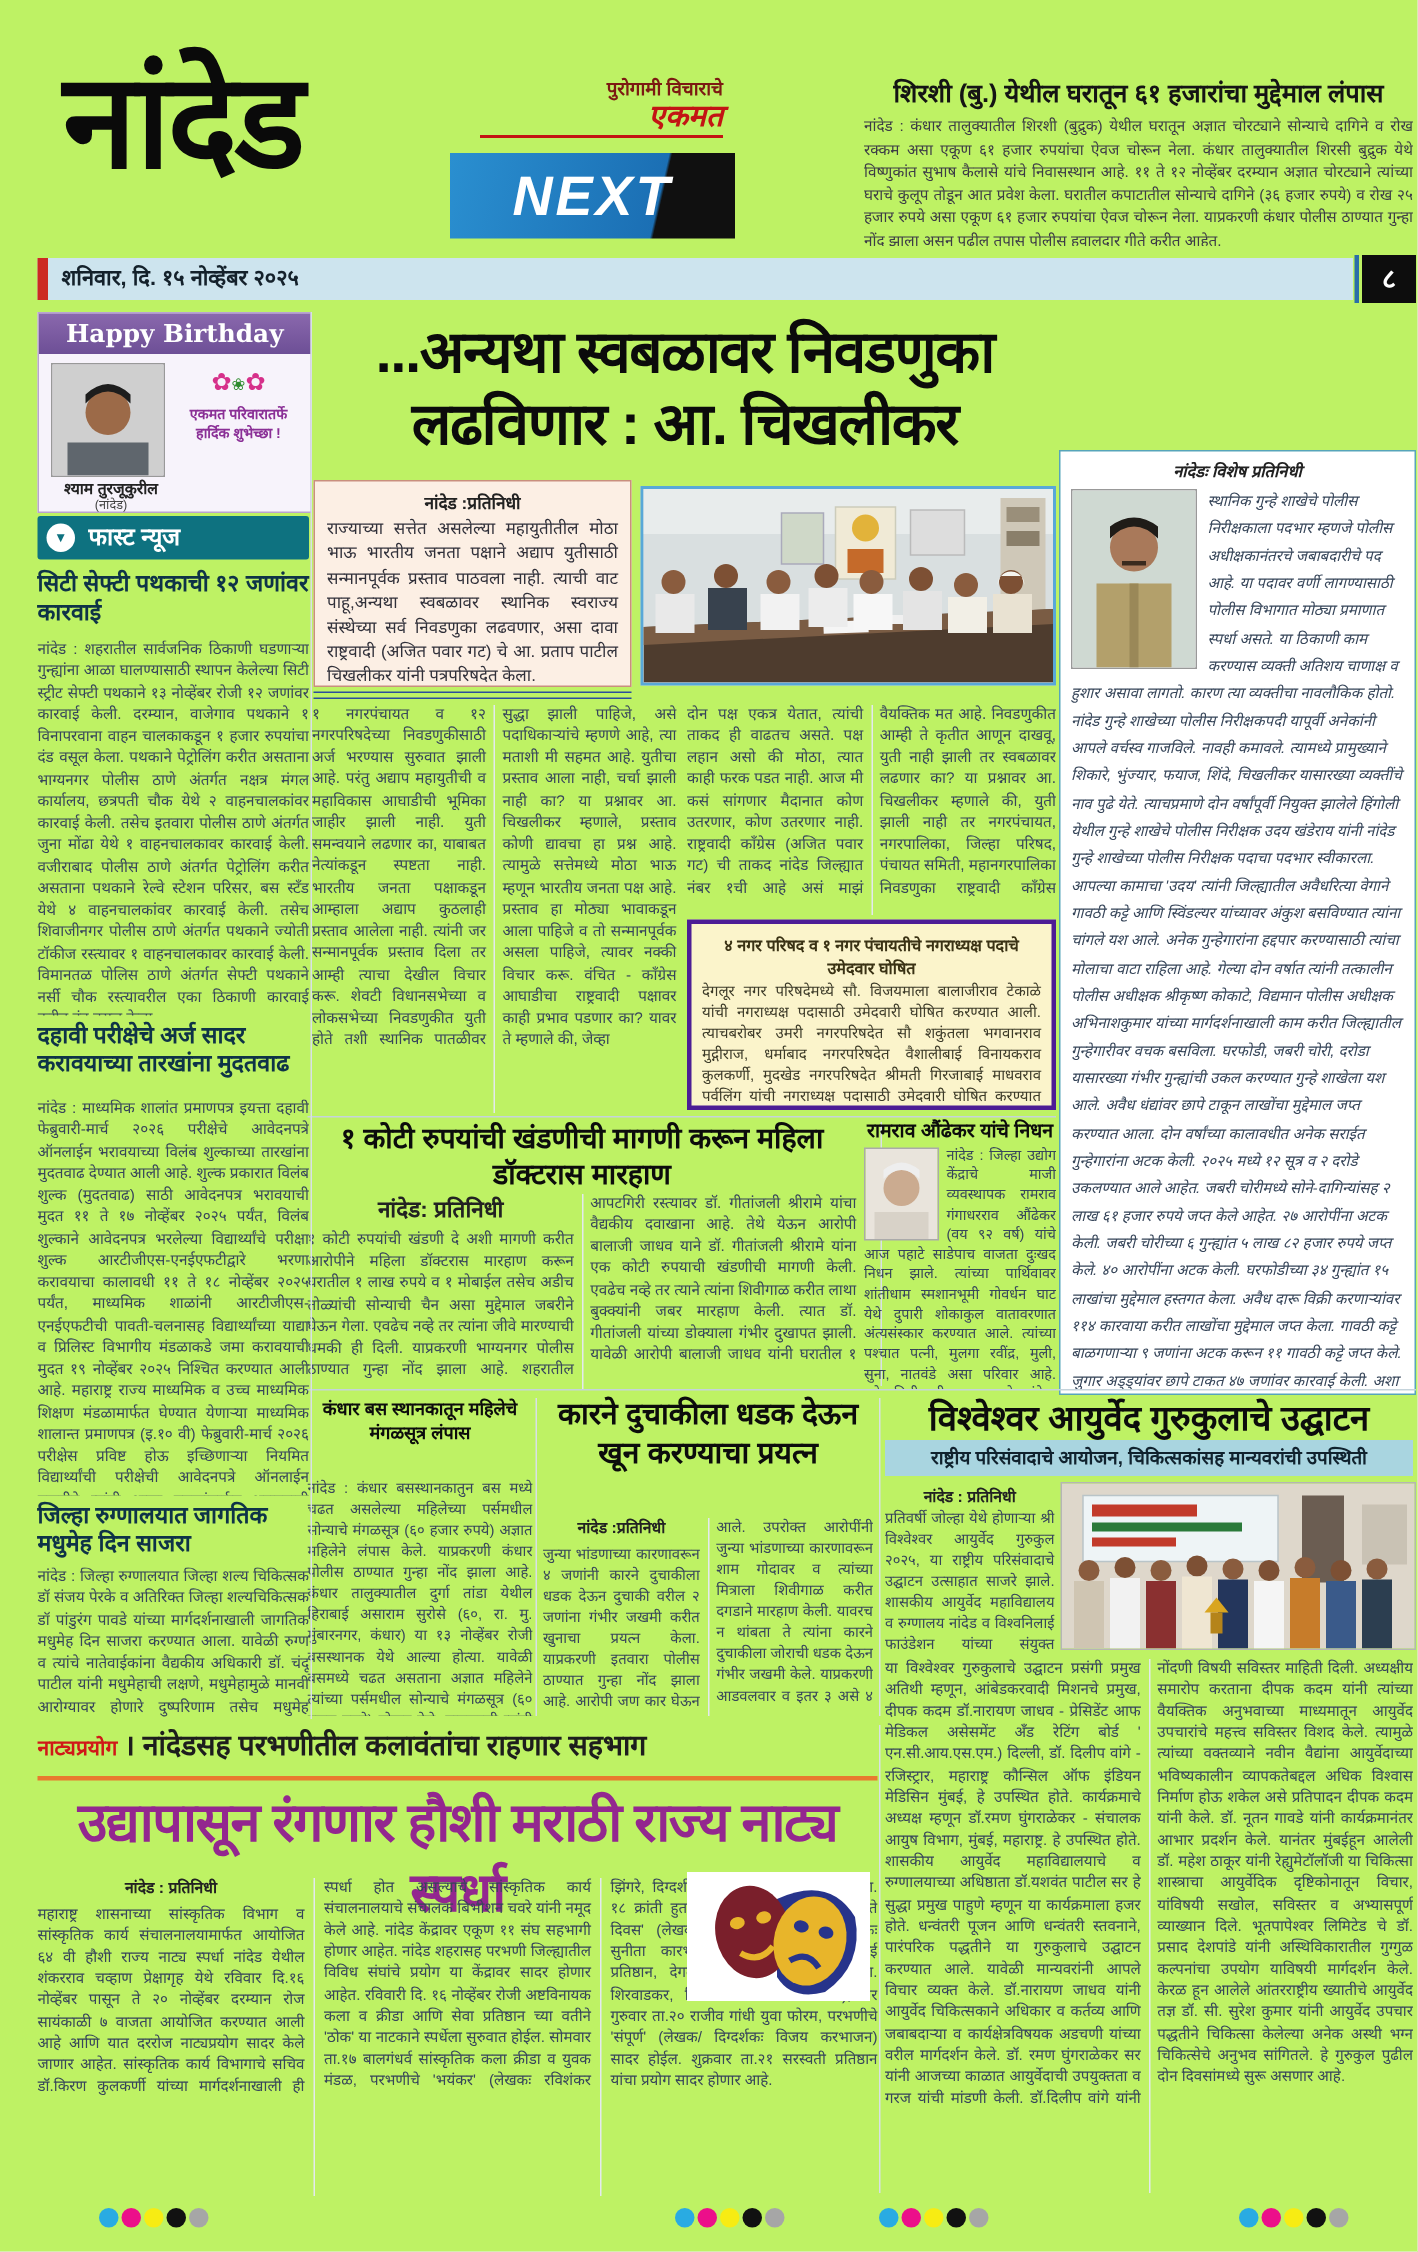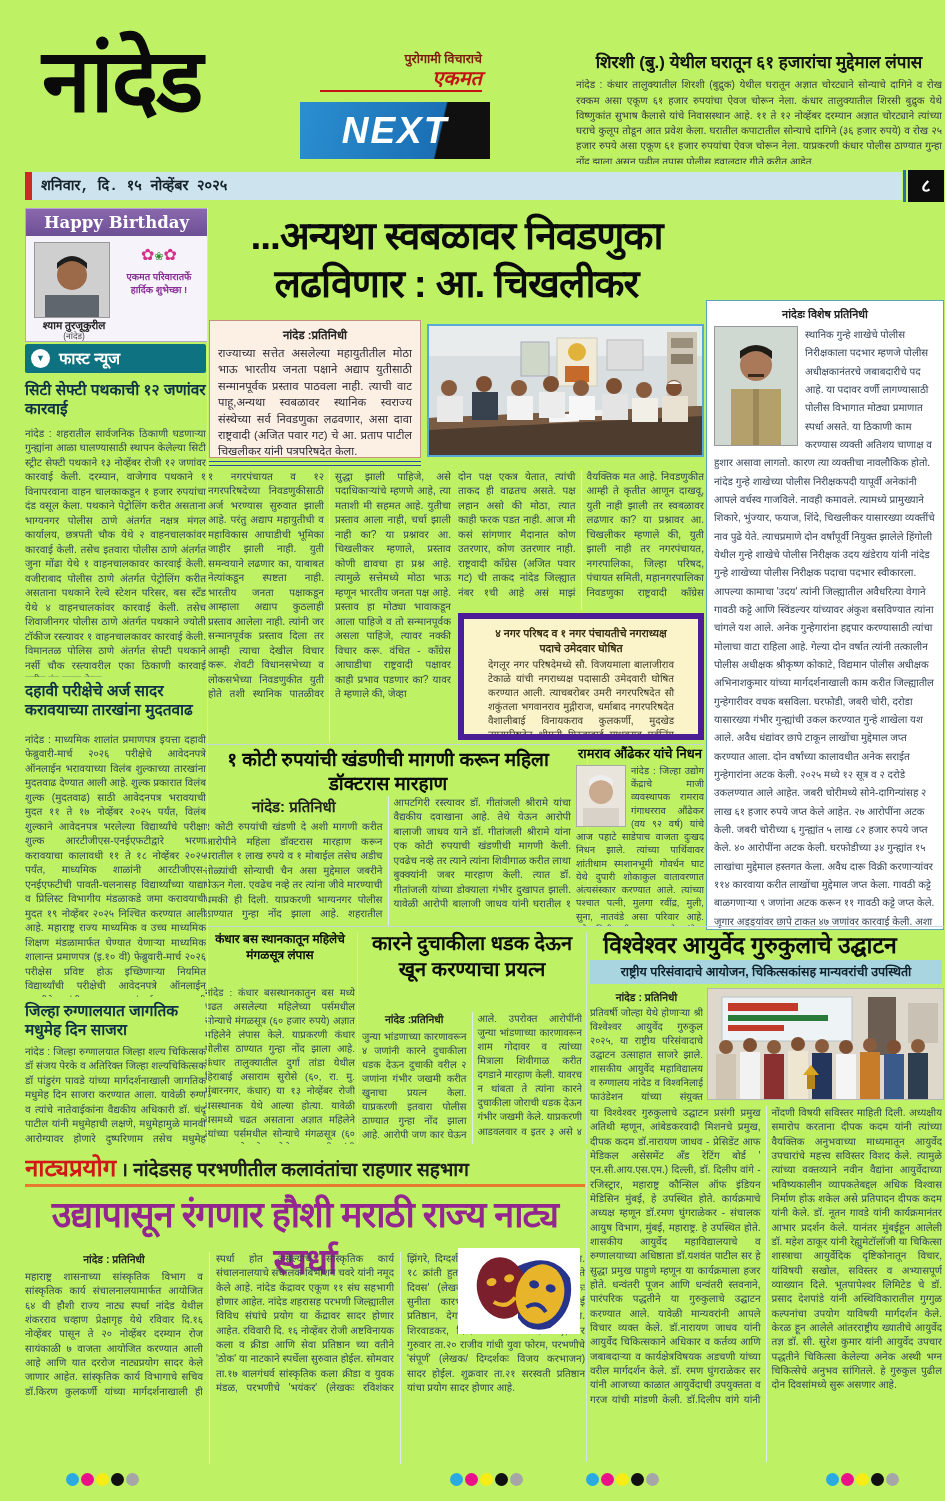--- a/index.html
+++ b/index.html
@@ -39,37 +39,37 @@
                  color:#0e7280;font-size:9px;text-align:center;line-height:19px;}
   .fastbar .lbl{position:absolute;left:34px;top:0;font-size:16px;font-weight:800;color:#fff;line-height:29px;}
   .fn-h{font-size:15.5px;line-height:1.25;font-weight:800;color:#0e3347;}
   
   .main-h{font-size:39px;line-height:1.22;font-weight:800;color:#0b0b0b;text-align:center;letter-spacing:-1px;}
   .leadbox{background:#fcefe4;border:1px solid #c98f7e;padding:6px 8px;}
   .byline{font-size:11.5px;font-weight:bold;color:#222;text-align:center;margin-bottom:3px;}
   .lead-t{font-size:11.3px;line-height:1.45;color:#30303a;text-align:justify;}
   .dblline{border-top:1px solid #2b4d9d;border-bottom:1px solid #2b4d9d;height:3px;}
   .photo-frame{border:2px solid #58a8d8;background:#dfe5e6;}
-  .ybox{background:#fbf4cb;border:6px solid #4c1d95;padding:6px 24px;}
+  .ybox{background:#fbf4cb;border:3px solid #4c1d95;padding:6px 7px;}
   .ybox-t{font-size:10.8px;font-weight:bold;color:#3a3214;text-align:center;margin-bottom:3px;}
   .ybox-b{font-size:10px;line-height:1.4;color:#3c3a28;text-align:justify;}
   
   .sec-h-xl{font-size:19px;font-weight:800;color:#0c0c0c;text-align:center;line-height:1.25;}
   .sec-h-lg{font-size:20px;font-weight:800;color:#0c0c0c;text-align:center;line-height:1.3;}
   .sec-h-md{font-size:12px;font-weight:800;color:#0c0c0c;text-align:center;line-height:1.3;}
   .sec-h-sm{font-size:13px;font-weight:800;color:#0c0c0c;text-align:center;line-height:1.3;}
   .subbar{background:#a9d5e0;font-size:12.5px;font-weight:bold;color:#10222e;text-align:center;line-height:24px;height:24px;}
   
   .gug-h{font-size:22px;line-height:1.4;font-weight:800;text-align:center;color:#101010;}
   .gug-red{color:#cc1616;}
-  .gug-box{border:1px solid #57a5ba;padding:5px 7px;background:#fff;}
+  .gug-box{border:1px solid #57a5ba;padding:5px 7px;background:#fff;font-style:italic;}
   .gug-photo{float:left;width:82px;height:118px;margin:2px 7px 3px 0;border:1px solid #999;}
   .obit-photo{float:left;width:48px;height:60px;margin:1px 5px 2px 0;border:1px solid #aaa;}
   
-  .kick-lbl{color:#d01818;font-size:24px;font-weight:800;}
+  .kick-lbl{color:#d01818;font-size:14px;font-weight:800;}
   .kick-txt{color:#1d1d1d;font-size:19px;font-weight:600;}
   .orange-rule{background:#e87a2e;height:3px;}
   .natya-h{font-size:36px;font-weight:800;color:#93278f;text-align:center;line-height:1.3;letter-spacing:-1px;}
   .vline{background:#d8e0e6;width:1px;}
   .hline{background:#c5d3db;height:1px;}
   
   .dots span{display:inline-block;width:13px;height:13px;border-radius:50%;margin-right:2px;vertical-align:middle;}
   .d-c{background:#29abe2}.d-m{background:#ec0f8a}.d-y{background:#f7ec13}.d-k{background:#111}.d-g{background:#a6a6a6}
 </style>
 </head>
@@ -82,21 +82,21 @@
   <div class="ab" style="left:320px;top:50px;width:162px;">
     <div class="brand-tag">पुरोगामी विचाराचे</div>
     <div class="brand-name">एकमत</div>
   </div>
 
   <div class="ab clip" style="left:576px;top:52px;width:366px;height:112px;">
     <div class="brief-h">शिरशी (बु.) येथील घरातून ६१ हजारांचा मुद्देमाल लंपास</div>
     <div class="brief-b j">नांदेड : कंधार तालुक्यातील शिरशी (बुद्रुक) येथील घरातून अज्ञात चोरट्याने सोन्याचे दागिने व रोख रक्कम असा एकूण ६१ हजार रुपयांचा ऐवज चोरून नेला. कंधार तालुक्यातील शिरसी बुद्रुक येथे विष्णुकांत सुभाष कैलासे यांचे निवासस्थान आहे. ११ ते १२ नोव्हेंबर दरम्यान अज्ञात चोरट्याने त्यांच्या घराचे कुलूप तोडून आत प्रवेश केला. घरातील कपाटातील सोन्याचे दागिने (३६ हजार रुपये) व रोख २५ हजार रुपये असा एकूण ६१ हजार रुपयांचा ऐवज चोरून नेला. याप्रकरणी कंधार पोलीस ठाण्यात गुन्हा नोंद झाला असून पुढील तपास पोलीस हवालदार गीते करीत आहेत.</div>
   </div>
 
-  <div class="ab datebar" style="left:25px;top:172px;width:877px;padding-left:16px;box-sizing:border-box;font-family:Liberation Mono, monospace;">
+  <div class="ab datebar" style="left:25px;top:172px;width:877px;padding-left:16px;box-sizing:border-box;">
     <span class="date-accent"></span>
     <span>शनिवार, दि. १५ नोव्हेंबर २०२५</span>
   </div>
   <div class="ab" style="left:903px;top:170px;width:3px;height:32px;background:#2b6ea8;"></div>
   <div class="ab pagebox" style="left:908px;top:170px;width:36px;height:32px;">८</div>
 
   <div class="ab bday" style="left:25px;top:208px;width:181px;height:132px;">
     <div class="bday-h">Happy Birthday</div>
     <div class="ab" style="left:8px;top:33px;width:74px;height:74px;border:1px solid #999;">
       <svg width="74" height="74" viewBox="0 0 74 74">
@@ -226,21 +226,21 @@
   <div class="ab bodytxt clip" style="left:205px;top:986px;width:150px;height:158px;font-size:9.9px;">नांदेड : कंधार बसस्थानकातुन बस मध्ये चढत असलेल्या महिलेच्या पर्समधील सोन्याचे मंगळसूत्र (६० हजार रुपये) अज्ञात महिलेने लंपास केले. याप्रकरणी कंधार पोलीस ठाण्यात गुन्हा नोंद झाला आहे. कंधार तालुक्यातील दुर्गा तांडा येथील हिराबाई असाराम सुरोसे (६०, रा. मु. मुंबारनगर, कंधार) या १३ नोव्हेंबर रोजी बसस्थानक येथे आल्या होत्या. यावेळी बसमध्ये चढत असताना अज्ञात महिलेने त्यांच्या पर्समधील सोन्याचे मंगळसूत्र (६० हजार रुपये) चोरून नेले. याप्रकरणी त्यांनी दिलेल्या तक्रारीवरून गुन्हा नोंद झाला असून पुढील तपास पोलीस हवालदार डिकळे करीत आहेत.</div>
 
   <div class="ab sec-h-lg" style="left:362px;top:930px;width:220px;">कारने दुचाकीला धडक देऊन खून करण्याचा प्रयत्न</div>
   <div class="ab clip" style="left:362px;top:1012px;width:220px;height:132px;">
     <div class="bodytxt cols2" style="height:132px;font-size:9.9px;">
       <div class="byline" style="font-size:10.5px;">नांदेड :प्रतिनिधी</div>
       <div>जुन्या भांडणाच्या कारणावरून ४ जणांनी कारने दुचाकीला धडक देऊन दुचाकी वरील २ जणांना गंभीर जखमी करीत खुनाचा प्रयत्न केला. याप्रकरणी इतवारा पोलीस ठाण्यात गुन्हा नोंद झाला आहे. आरोपी जण कार घेऊन आले. उपरोक्त आरोपींनी जुन्या भांडणाच्या कारणावरून शाम गोदावर व त्यांच्या मित्राला शिवीगाळ करीत दगडाने मारहाण केली. यावरच न थांबता ते त्यांना कारने दुचाकीला जोराची धडक देऊन गंभीर जखमी केले. याप्रकरणी आडवलवार व इतर ३ असे ४ जणांवर गुन्हा नोंद करण्यात आला असून पुढील तपास उपनिरीक्षक मोरे करीत आहेत.</div>
     </div>
   </div>
 
-  <div class="ab" style="left:574px;top:928px;width:352px;font-size:23px;font-weight:800;color:#0c0c0c;text-align:center;">विश्वेश्वर आयुर्वेद गुरुकुलाचे उद्घाटन</div>
+  <div class="ab" style="left:590px;top:928px;width:352px;font-size:23px;font-weight:800;color:#0c0c0c;text-align:center;">विश्वेश्वर आयुर्वेद गुरुकुलाचे उद्घाटन</div>
   <div class="ab subbar" style="left:590px;top:960px;width:352px;">राष्ट्रीय परिसंवादाचे आयोजन, चिकित्सकांसह मान्यवरांची उपस्थिती</div>
   <div class="ab clip" style="left:590px;top:990px;width:113px;height:112px;">
     <div class="byline" style="font-size:10.5px;margin-bottom:2px;">नांदेड : प्रतिनिधी</div>
     <div class="bodytxt" style="font-size:9.9px;">प्रतिवर्षी जोल्हा येथे होणाऱ्या श्री विश्वेश्वर आयुर्वेद गुरुकुल २०२५, या राष्ट्रीय परिसंवादाचे उद्घाटन उत्साहात साजरे झाले. शासकीय आयुर्वेद महाविद्यालय व रुग्णालय नांदेड व विश्वनिलाई फाउंडेशन यांच्या संयुक्त विद्यमाने हे विश्वेश्वर गुरुकुल व राष्ट्रीय परिसंवाद यांचे आयोजन केले गेले आहे. हे विश्वेश्वर गुरुकुल २०२५, भारतीय चिकित्सा पद्धती आयोग, दिल्ली द्वारा प्रमाणित, आयुष विभाग महाराष्ट्र राज्य व महाराष्ट्र आरोग्य विज्ञान विद्यापीठ नाशिक यांच्याद्वारे पुरस्कृत आहे.</div>
   </div>
   <div class="ab" style="left:707px;top:988px;width:235px;height:110px;border:1px solid #b5b5b5;">
     <svg width="235" height="110" viewBox="0 0 235 110">
       <rect width="235" height="110" fill="#ded7cb"></rect>
       <rect x="14" y="8" width="130" height="44" fill="#eef4f6" stroke="#b9c4c8"></rect>
       <rect x="20" y="14" width="70" height="8" fill="#c23a2a"></rect>

